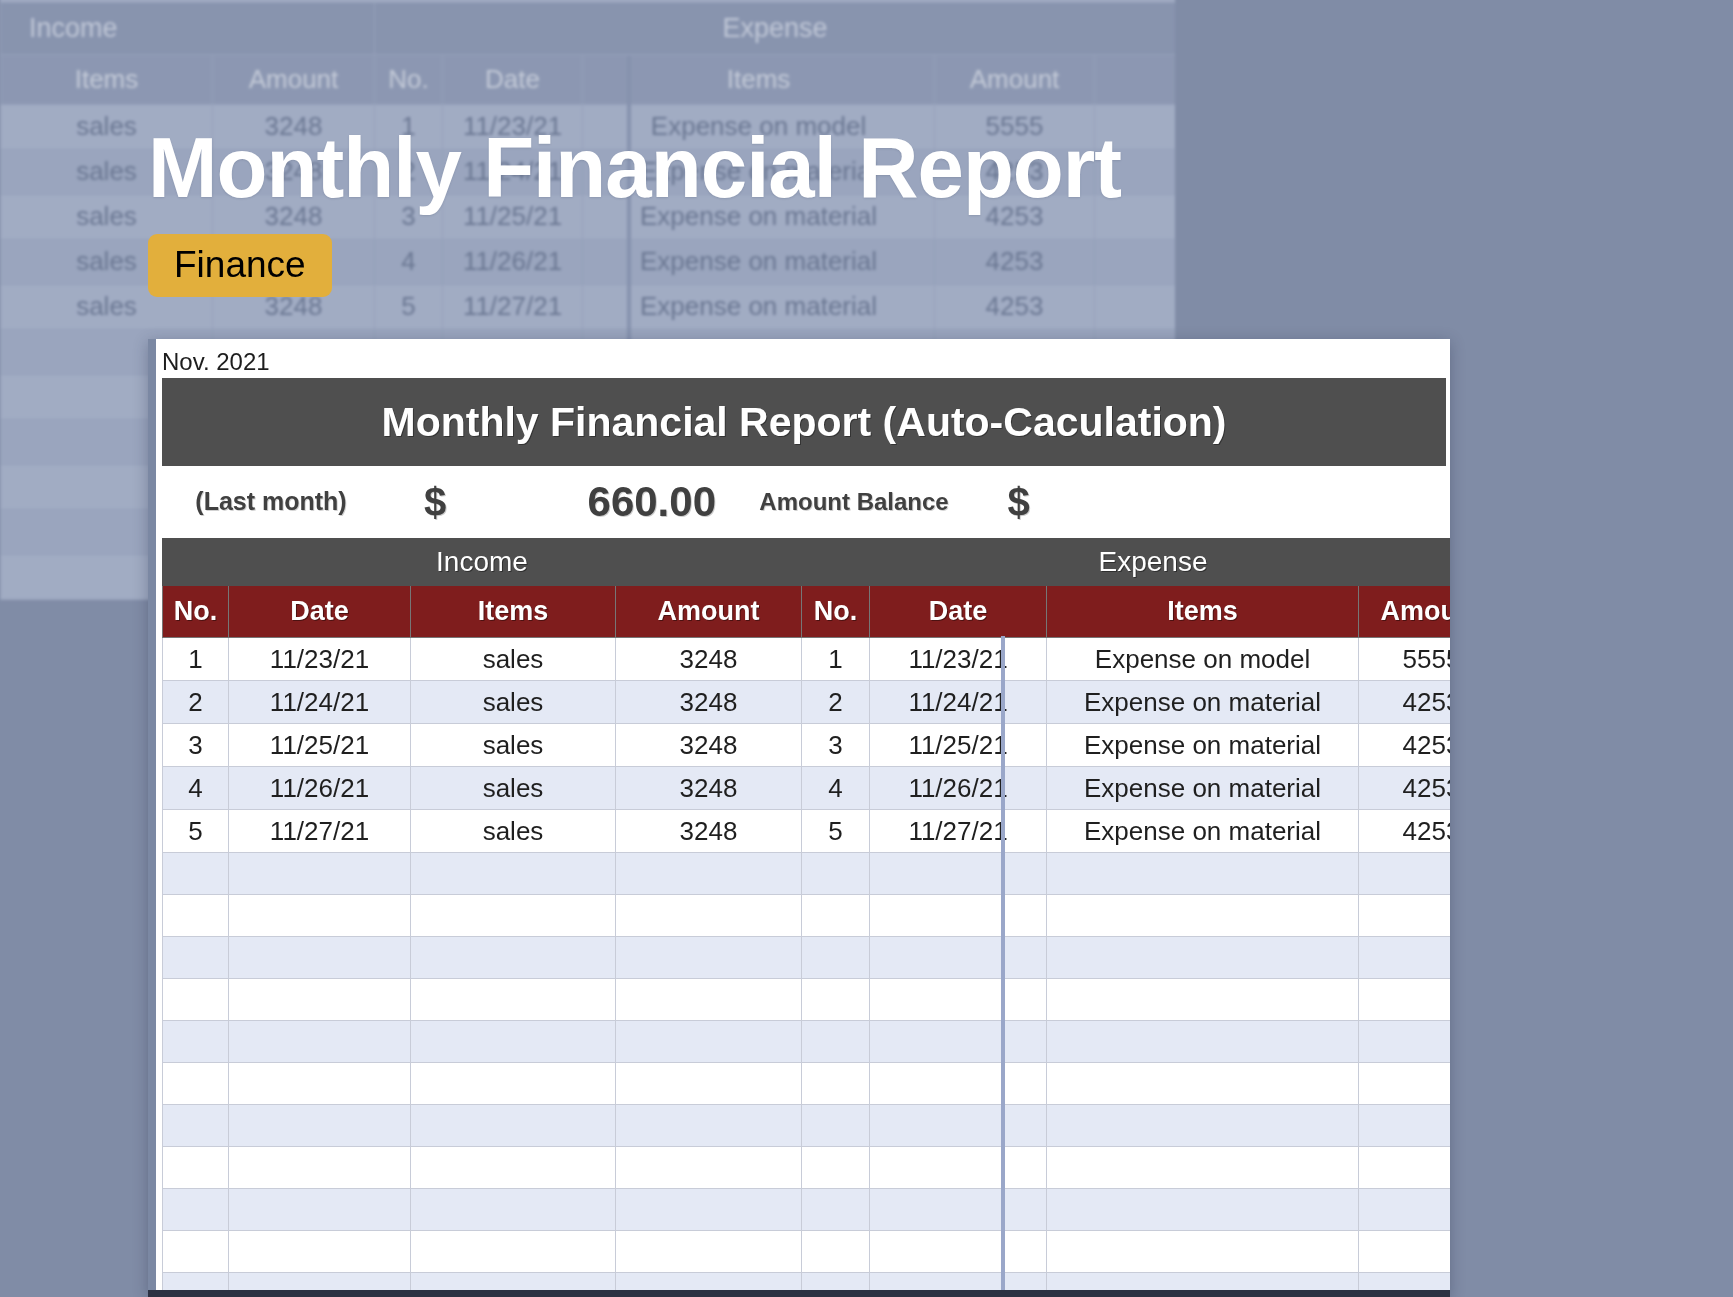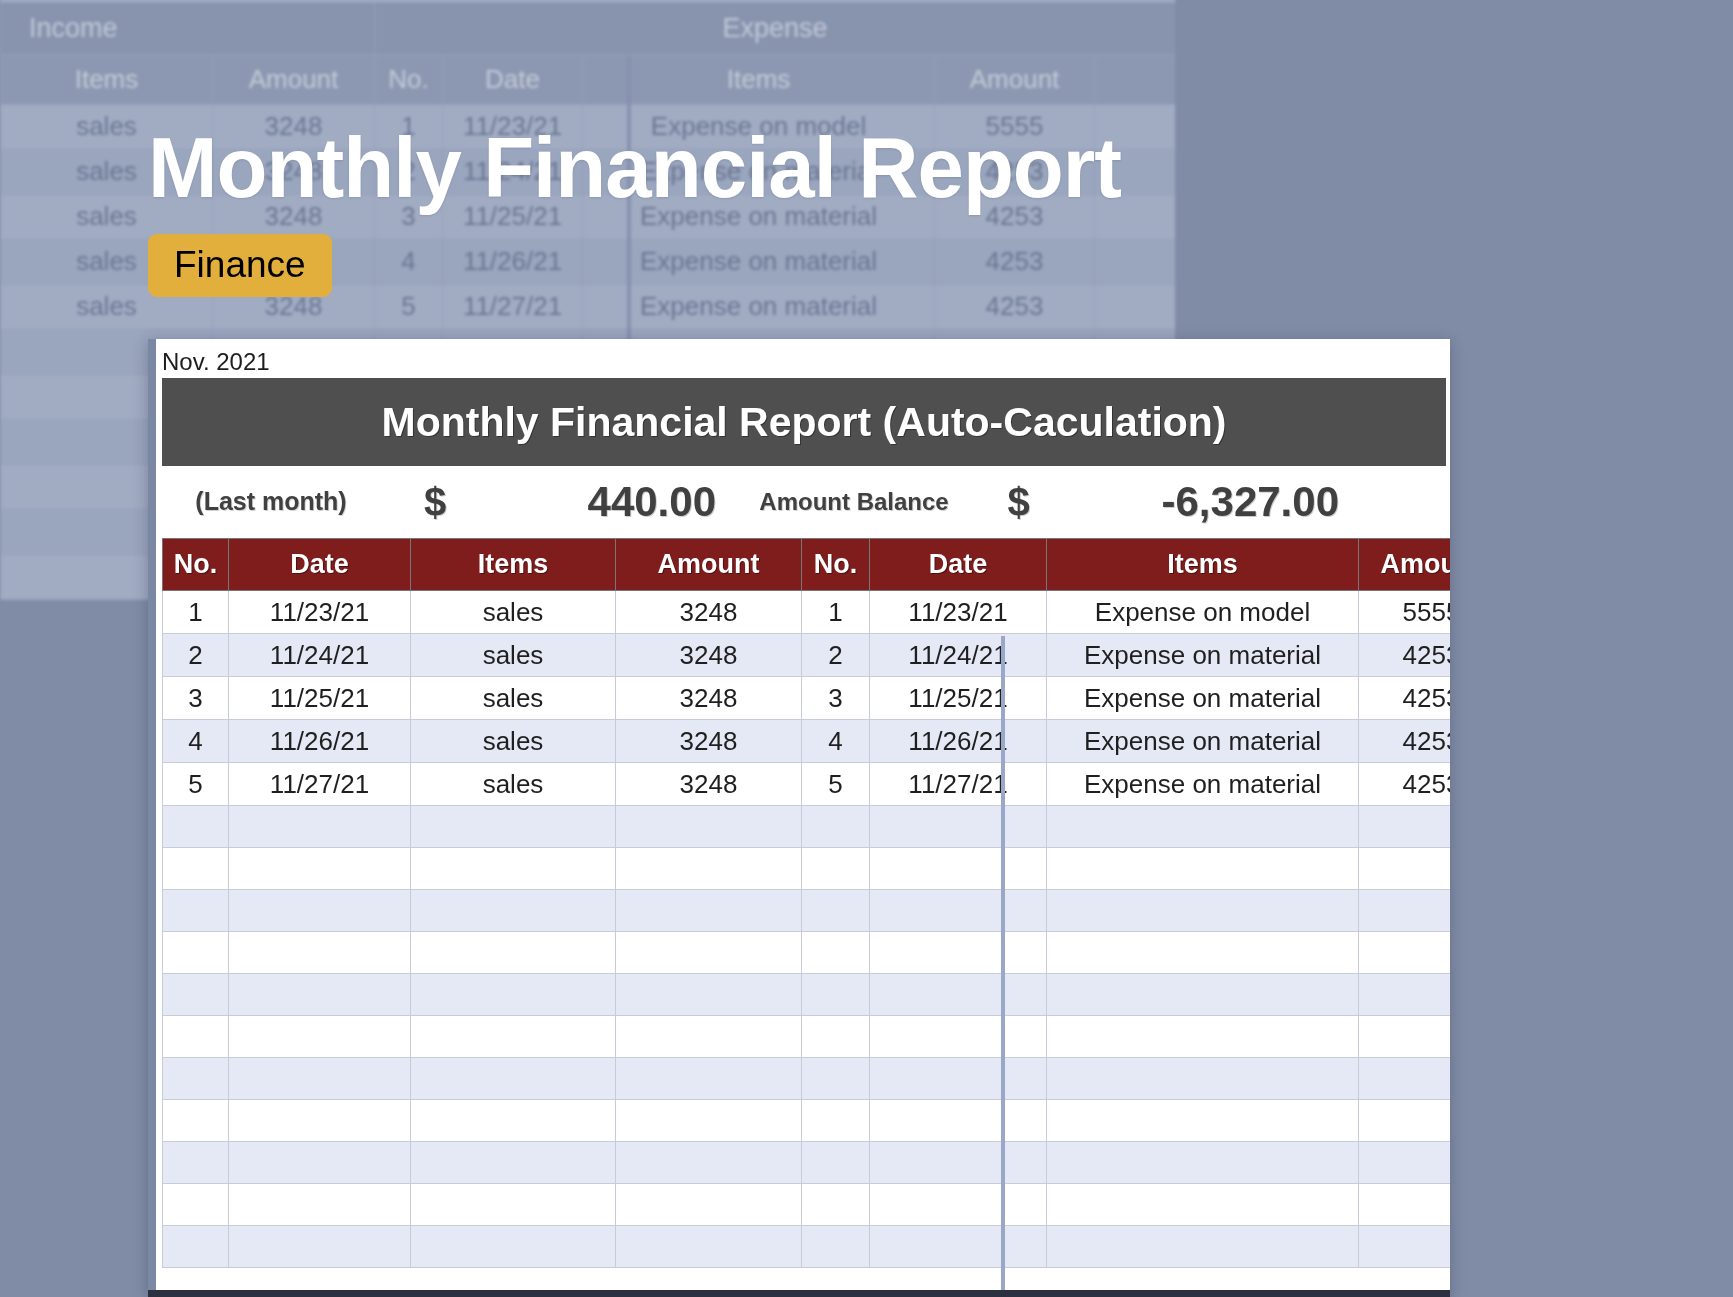--- a/index.html
+++ b/index.html
@@ -311,40 +311,43 @@
 
     <div id="titlebar">
       <span>Monthly Financial Report  (Auto-Caculation)</span>
     </div>
 
     <div id="balancerow">
       <div id="b1" class="bal-label">
         <div>(Last month)</div>
       </div>
       <div id="b2" class="bal-cur">$</div>
-      <div id="b3" class="bal-val">440.00</div>
+      <div id="b3" class="bal-val">660.00</div>
       <div id="b4" class="bal-label">Amount Balance</div>
       <div id="b5" class="bal-cur">$</div>
-      <div id="b6" class="bal-val">-6,327.00</div>
     </div>
 
     <div id="grid">
       <table>
         <colgroup>
           <col style="width:66px">
             <col style="width:182px">
             <col style="width:205px">
             <col style="width:186px">
           <col style="width:68px">
             <col style="width:177px">
             <col style="width:312px">
             <col style="width:146px">
         </colgroup>
         <thead>
           <tr>
+            <th class="group" colspan="4">Income</th>
+            <th class="group" colspan="4">Expense</th>
+          </tr>
+          <tr>
             <th class="col">No.</th>
             <th class="col">Date</th>
             <th class="col">Items</th>
             <th class="col">Amount</th>
             <th class="col">No.</th>
             <th class="col">Date</th>
             <th class="col">Items</th>
             <th class="col">Amount</th>
           </tr>
         </thead>

